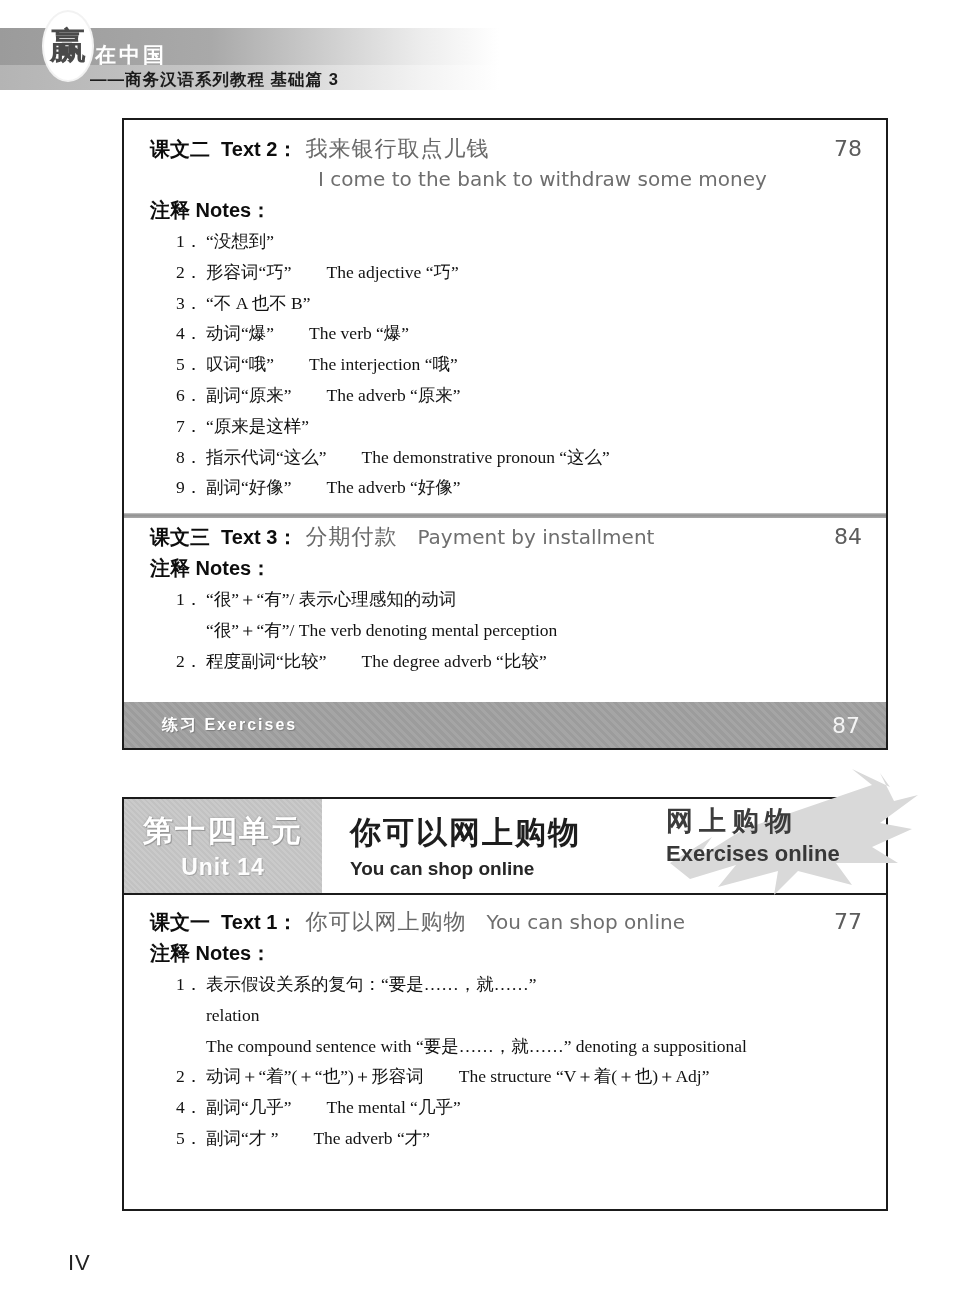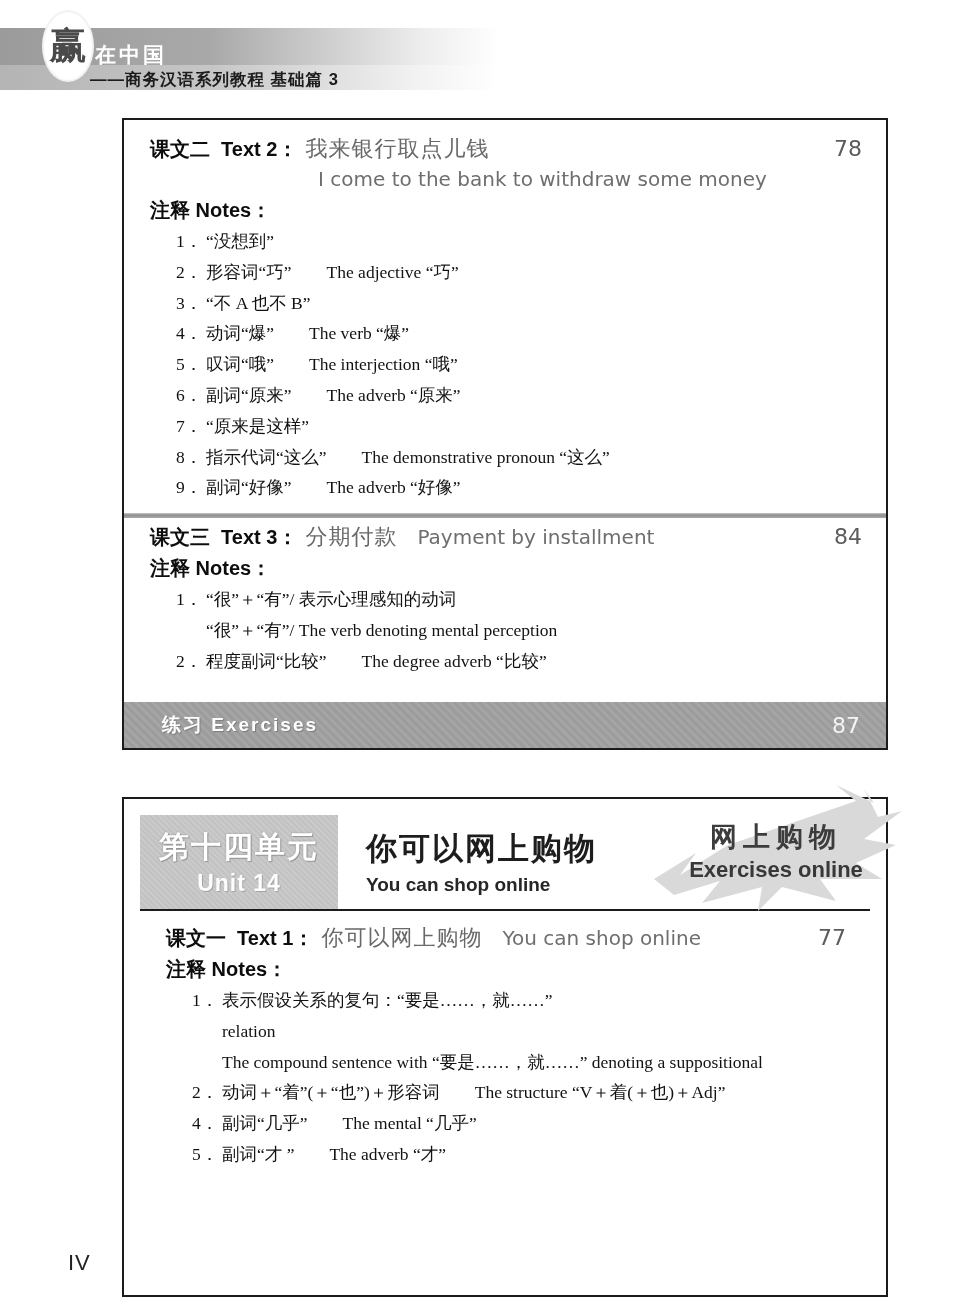--- a/index.html
+++ b/index.html
@@ -15,56 +15,56 @@
     position:absolute;left:44px;top:-16px;width:48px;height:68px;background:#ffffff;
     border-radius:50%;display:flex;align-items:center;justify-content:center;
     box-shadow:0 0 0 2px #f2f2f2;
   }
   .logo-char{font-size:37px;font-weight:bold;color:#4a4a4a;font-family:"DejaVu Sans",sans-serif;}
   .logo-suffix{position:absolute;left:95px;top:13px;color:#ffffff;font-size:21px;font-weight:bold;letter-spacing:3px;}
   .header-subtitle{position:absolute;left:90px;top:41px;color:#1c1c1c;font-size:16.5px;font-weight:600;letter-spacing:1px;}
   
   .toc-box{position:absolute;left:122px;width:766px;border:2.5px solid #1b1b1b;background:#fff;box-sizing:border-box;}
   #box1{top:118px;height:632px;padding:10px 24px 6px 26px;}
-  #box2{top:797px;height:500px;padding:16px;}
+  #box2{top:797px;height:414px;padding:0;}
   
   .title-row{display:flex;align-items:baseline;margin-top:4px;}
   .title-label{font-size:20px;font-weight:bold;color:#0d0d0d;white-space:pre;}
   .title-zh{font-size:22px;color:#696969;margin-left:8px;font-family:"DejaVu Sans",sans-serif;letter-spacing:1px;}
   .title-en-inline{font-size:20px;color:#6e6e6e;margin-left:20px;font-family:"DejaVu Sans",sans-serif;text-align:right;}
   .title-page{margin-left:auto;font-size:22px;color:#5c5c5c;font-family:"DejaVu Sans",sans-serif;}
   .title-en-line{padding-left:168px;font-size:20px;color:#6e6e6e;font-family:"DejaVu Sans",sans-serif;line-height:30px;}
   .notes-label{font-size:20px;font-weight:bold;color:#0d0d0d;line-height:32px;}
   .note-line{padding-left:26px;font-family:"Liberation Serif",serif;font-size:17.5px;color:#121212;line-height:30.8px;white-space:pre-wrap;}
   .note-num{display:inline-block;width:30px;}
   .divider{height:5px;background:linear-gradient(to bottom,#c9c9c9,#8f8f8f 40%,#a9a9a9);margin:10px -24px 4px -26px;}
   
   .exercise-band{
     position:absolute;left:0;right:0;bottom:0;height:46px;
     background:repeating-linear-gradient(45deg,#9c9c9c 0 3px,#a5a5a5 3px 6px);
     display:flex;align-items:center;padding:0 26px 0 38px;box-sizing:border-box;
   }
-  .exercise-label{color:#ffffff;font-size:19px;font-weight:bold;letter-spacing:2px;text-shadow:1px 1px 1px #7d7d7d;}
+  .exercise-label{color:#ffffff;font-size:16px;font-weight:bold;letter-spacing:2px;text-shadow:1px 1px 1px #7d7d7d;}
   .exercise-page{margin-left:auto;color:#f4f4f4;font-size:22px;font-family:"DejaVu Sans",sans-serif;}
   
   .unit-banner{position:relative;height:94px;border-bottom:2.5px solid #1b1b1b;display:flex;}
   .unit-gray-box{
     width:198px;height:100%;
     background:repeating-linear-gradient(45deg,#c2c2c2 0 2px,#cacaca 2px 4px);
     display:flex;flex-direction:column;justify-content:center;align-items:center;
   }
   .unit-zh{font-size:30px;font-weight:bold;color:#ffffff;letter-spacing:2px;
     text-shadow:0 0 2px #8e8e8e,1px 1px 0 #9a9a9a;}
   .unit-en{font-size:23px;font-weight:bold;color:#fdfdfd;margin-top:2px;letter-spacing:1px;text-shadow:1px 1px 0 #a5a5a5;}
   .unit-mid{padding-left:28px;display:flex;flex-direction:column;justify-content:center;}
   .unit-title-zh{font-size:31px;font-weight:bold;color:#1d1d1d;letter-spacing:2px;}
   .unit-title-en{font-size:19px;font-weight:bold;color:#262626;margin-top:4px;}
   .unit-topic{position:absolute;right:-32px;top:-32px;width:252px;height:146px;}
   .unit-topic svg{position:absolute;left:0;top:0;}
-  .topic-text{position:absolute;left:0;top:36px;width:100%;text-align:center;}
+  .topic-text{position:absolute;left:0;top:36px;width:100%;text-align:left;}
   .topic-zh{font-size:27px;font-weight:bold;color:#3c3c3c;letter-spacing:6px;font-family:"DejaVu Sans",sans-serif;}
   .topic-en{font-size:22px;font-weight:bold;color:#383838;margin-top:2px;}
   .unit-body{padding:8px 24px 0 26px;}
   .footer-page{position:absolute;left:68px;top:1250px;font-size:22px;color:#222;letter-spacing:1px;}
 </style>
 </head>
 <body>
 
 <div class="header">
   <div class="band-top"></div>

